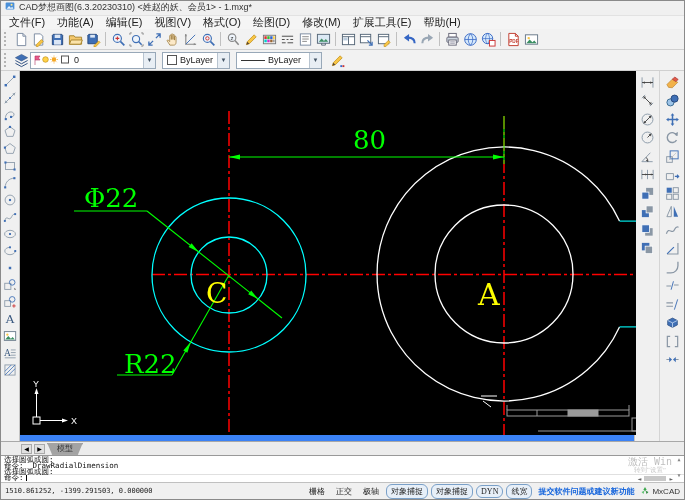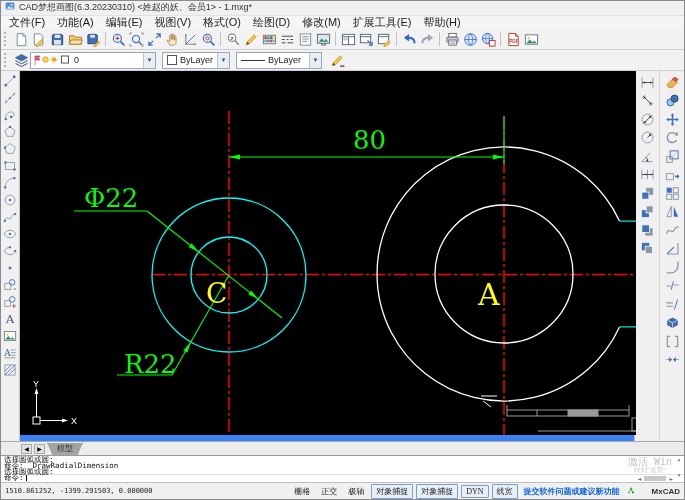--- a/index.html
+++ b/index.html
@@ -69,23 +69,23 @@
   .vscroll{position:absolute;right:1px;top:1px;width:8px;height:22px;display:flex;flex-direction:column;
            justify-content:space-between;align-items:center;font-size:5px;color:#888;}
   .hscroll{position:absolute;right:11px;bottom:0;display:flex;align-items:center;height:7px;font-size:6px;color:#666;}
   .hscroll .thumb{width:22px;height:5px;background:#c8c8c8;margin:0 3px;}
   
   .statusbar{height:16px;background:#f0f0f0;border-top:1px solid #c0c0c0;display:flex;align-items:center;
              flex:0 0 auto;font-size:8px;color:#222;padding:0 4px;}
   .coords{font-family:"DejaVu Sans Mono","Liberation Mono",monospace;font-size:7px;white-space:nowrap;}
   .statusbar .spacer{flex:1;}
   .toggle{padding:1px 4px;margin-left:3px;white-space:nowrap;font-family:Liberation Serif, serif;}
-  .toggle.boxed{border:1px solid #7aa0c8;background:#e7eff8;border-radius:1px;}
+  .toggle.boxed{border:1px solid #7aa0c8;background:#e7eff8;border-radius:6px;}
   .statuslink{color:#1464dc;margin:0 6px;white-space:nowrap;font-weight:bold;}
-  .brand{display:flex;align-items:center;gap:16px;font-size:8px;font-weight:bold;color:#333;white-space:nowrap;}
+  .brand{display:flex;align-items:center;gap:2px;font-size:8px;font-weight:normal;color:#333;white-space:nowrap;}
 </style>
 </head>
 <body>
 
 <div class="window">
 
   <div class="titlebar">
     <svg width="10" height="10" viewBox="0 0 16 16">
         <rect x="1" y="2.5" width="14" height="11" rx="1.5" fill="#4a90d9"></rect>
         <circle cx="10.5" cy="6" r="1.6" fill="#ffe58a"></circle>

